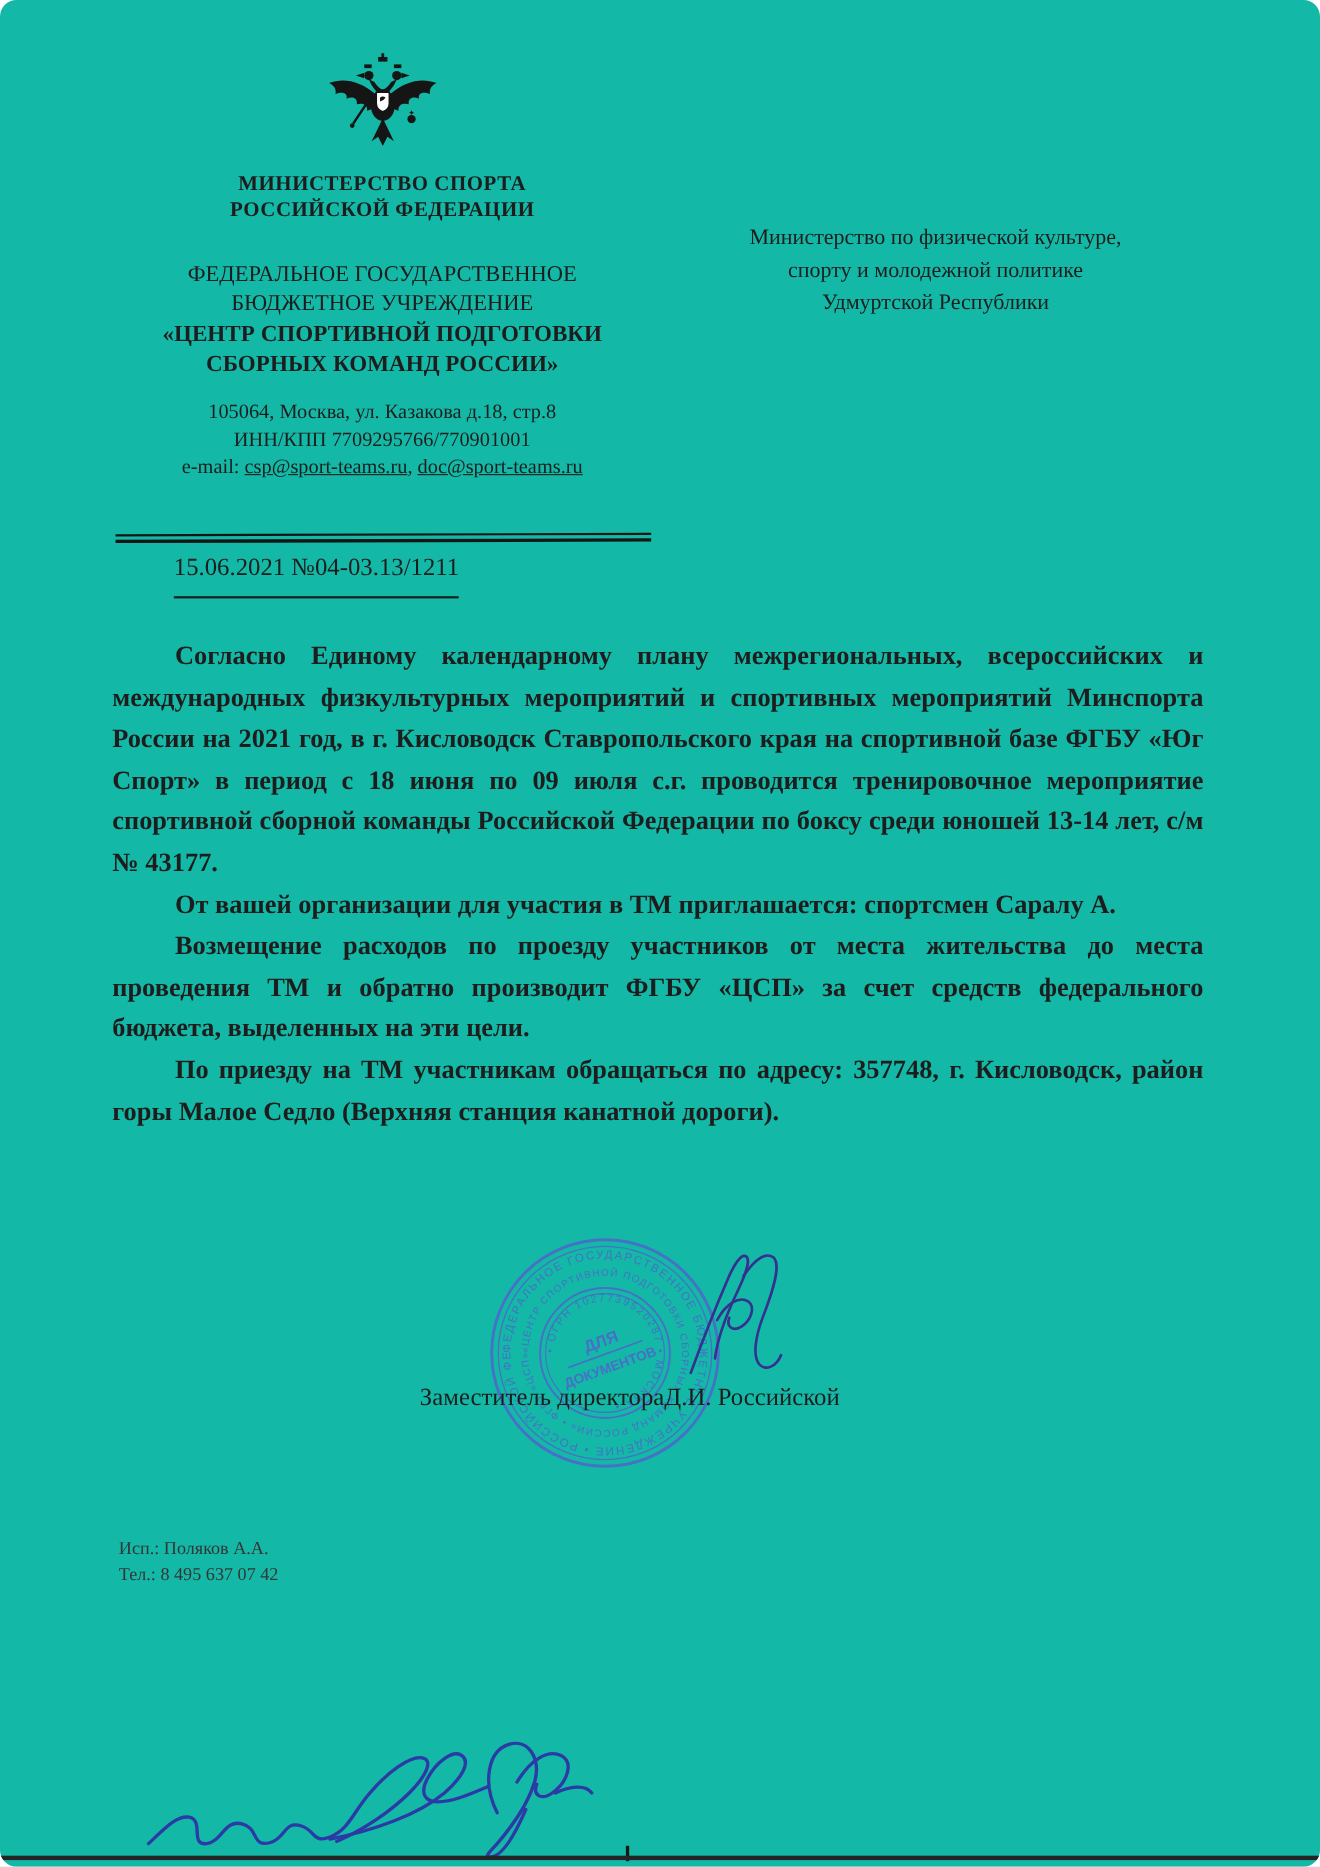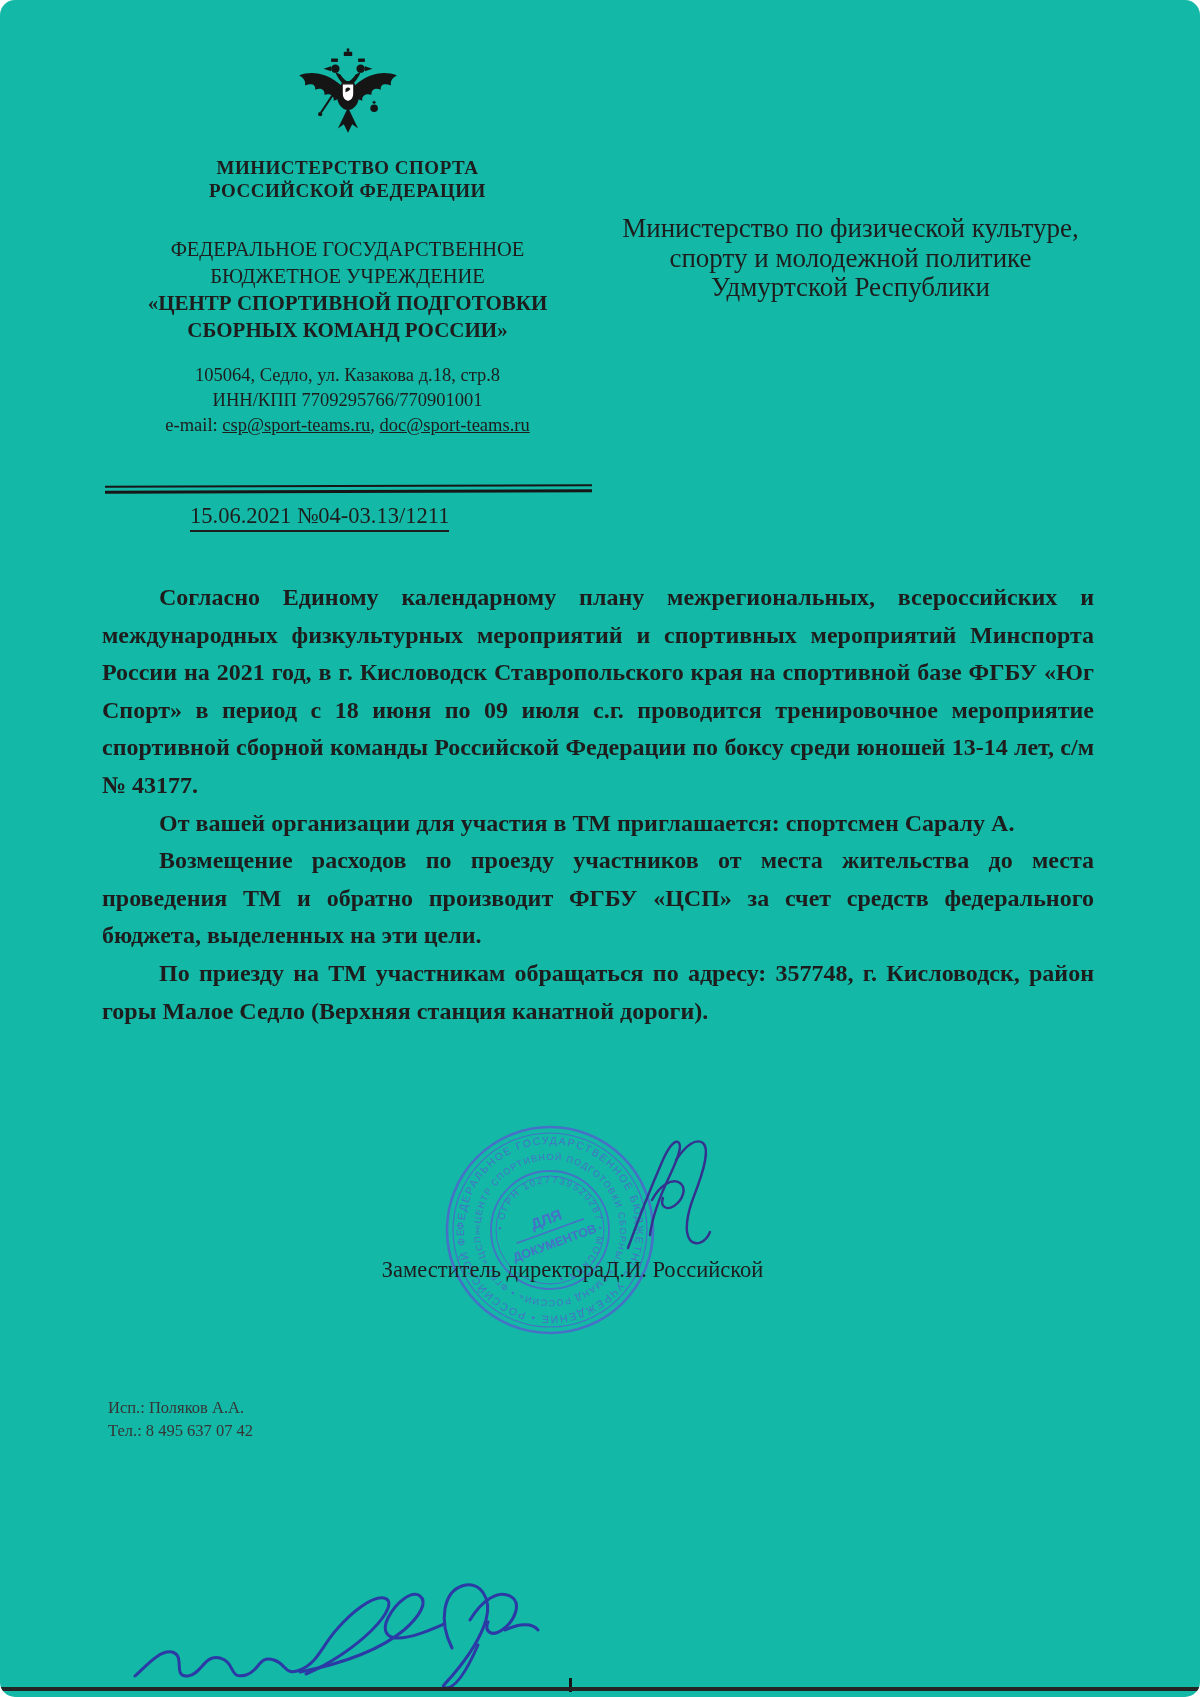--- a/index.html
+++ b/index.html
@@ -10,25 +10,25 @@
   .emblem{display:block;margin:0 auto 6px auto;}
   .ministry{font-weight:bold;font-size:19px;line-height:23px;letter-spacing:.5px;}
   .org{margin-top:34px;font-size:20.5px;line-height:27px;}
   .org .b{font-weight:bold;font-size:21px;}
   .addr{margin-top:19px;font-size:18.5px;line-height:25px;}
   .addr a{color:#1d1d1d;text-decoration:underline;}
   .rule-wrap{position:absolute;left:105px;top:485px;width:487px;}
   .rule-wrap .r1{height:2px;background:#161616;transform:rotate(-0.15deg);}
   .rule-wrap .r2{height:3px;background:#161616;margin-top:3px;transform:rotate(-0.15deg);}
   
-  .lh-right{position:absolute;left:598px;top:214px;width:505px;text-align:center;
-            font-size:27px;line-height:29.5px;}
+  .lh-right{position:absolute;left:598px;top:202px;width:505px;text-align:center;
+            font-size:20px;line-height:29.5px;}
   
   .refline{position:absolute;left:158px;top:503px;font-size:22.5px;}
-  .refline span{border-bottom:2px solid #1d1d1d;padding-bottom:2px;margin-left:32px;}
+  .refline span{border-bottom:2px solid #1d1d1d;padding-bottom:14px;}
   
   .body-text{position:absolute;left:102px;top:579px;width:992px;font-size:24px;
              line-height:37.6px;text-align:justify;font-weight:bold;}
   .body-text p{margin:0;text-indent:57px;}
   
   .sig-row{position:absolute;left:105px;top:1257px;width:992px;display:flex;
            justify-content:center;font-size:22.5px;}
   .sig-row .name{padding-right:57px;}
   
   .stamp{position:absolute;left:430px;top:1110px;opacity:.93;}
@@ -74,21 +74,21 @@
     <div class="ministry">РОССИЙСКОЙ ФЕДЕРАЦИИ</div>
 
     <div class="org">
       <div>ФЕДЕРАЛЬНОЕ ГОСУДАРСТВЕННОЕ</div>
       <div>БЮДЖЕТНОЕ УЧРЕЖДЕНИЕ</div>
       <div class="b">«ЦЕНТР СПОРТИВНОЙ ПОДГОТОВКИ</div>
       <div class="b">СБОРНЫХ КОМАНД РОССИИ»</div>
     </div>
 
     <div class="addr">
-      <div>105064, Седло, ул. Казакова д.18, стр.8</div>
+      <div>105064, Москва, ул. Казакова д.18, стр.8</div>
       <div>ИНН/КПП 7709295766/770901001</div>
       <div><span>e-mail: </span><a href="#">csp@sport-teams.ru</a><span>, </span><a href="#">doc@sport-teams.ru</a></div>
     </div>
   </div>
 
   <div class="rule-wrap">
     <div class="r1"></div>
       <div class="r2"></div>
   </div>
 

